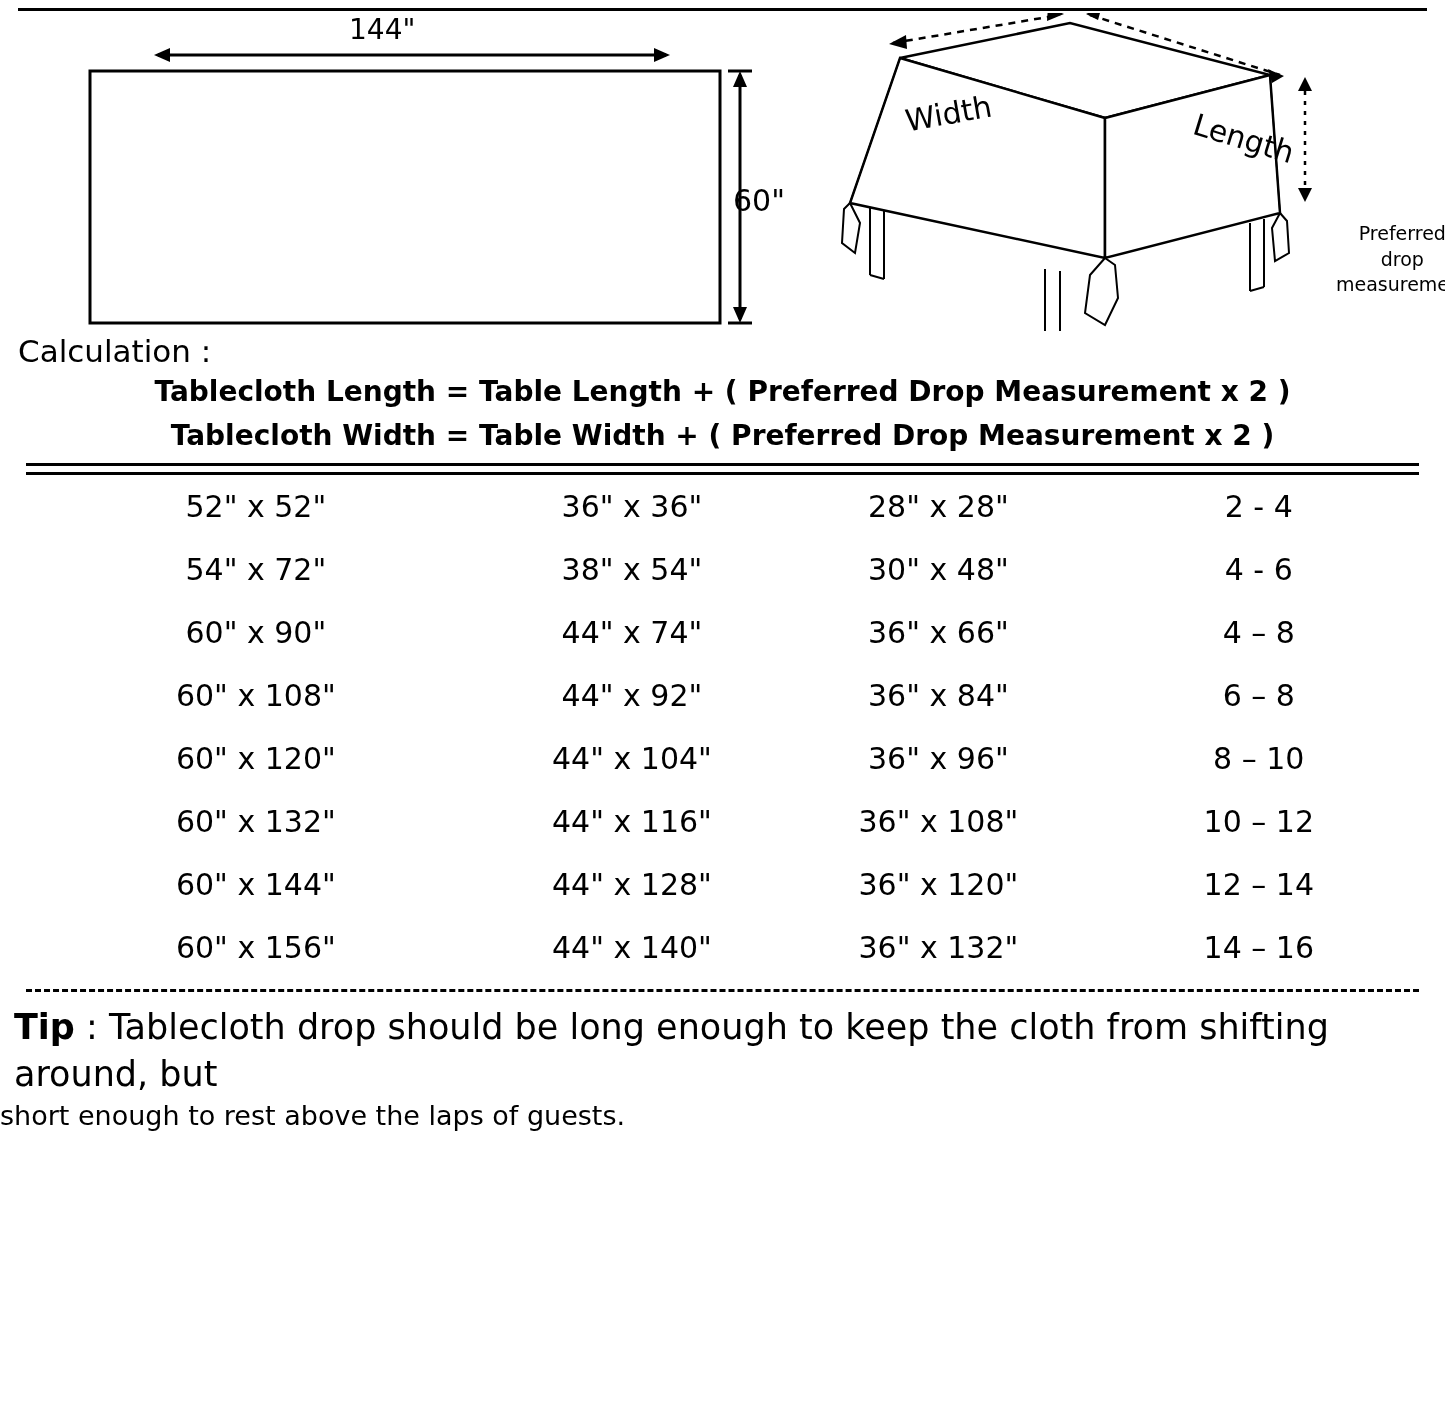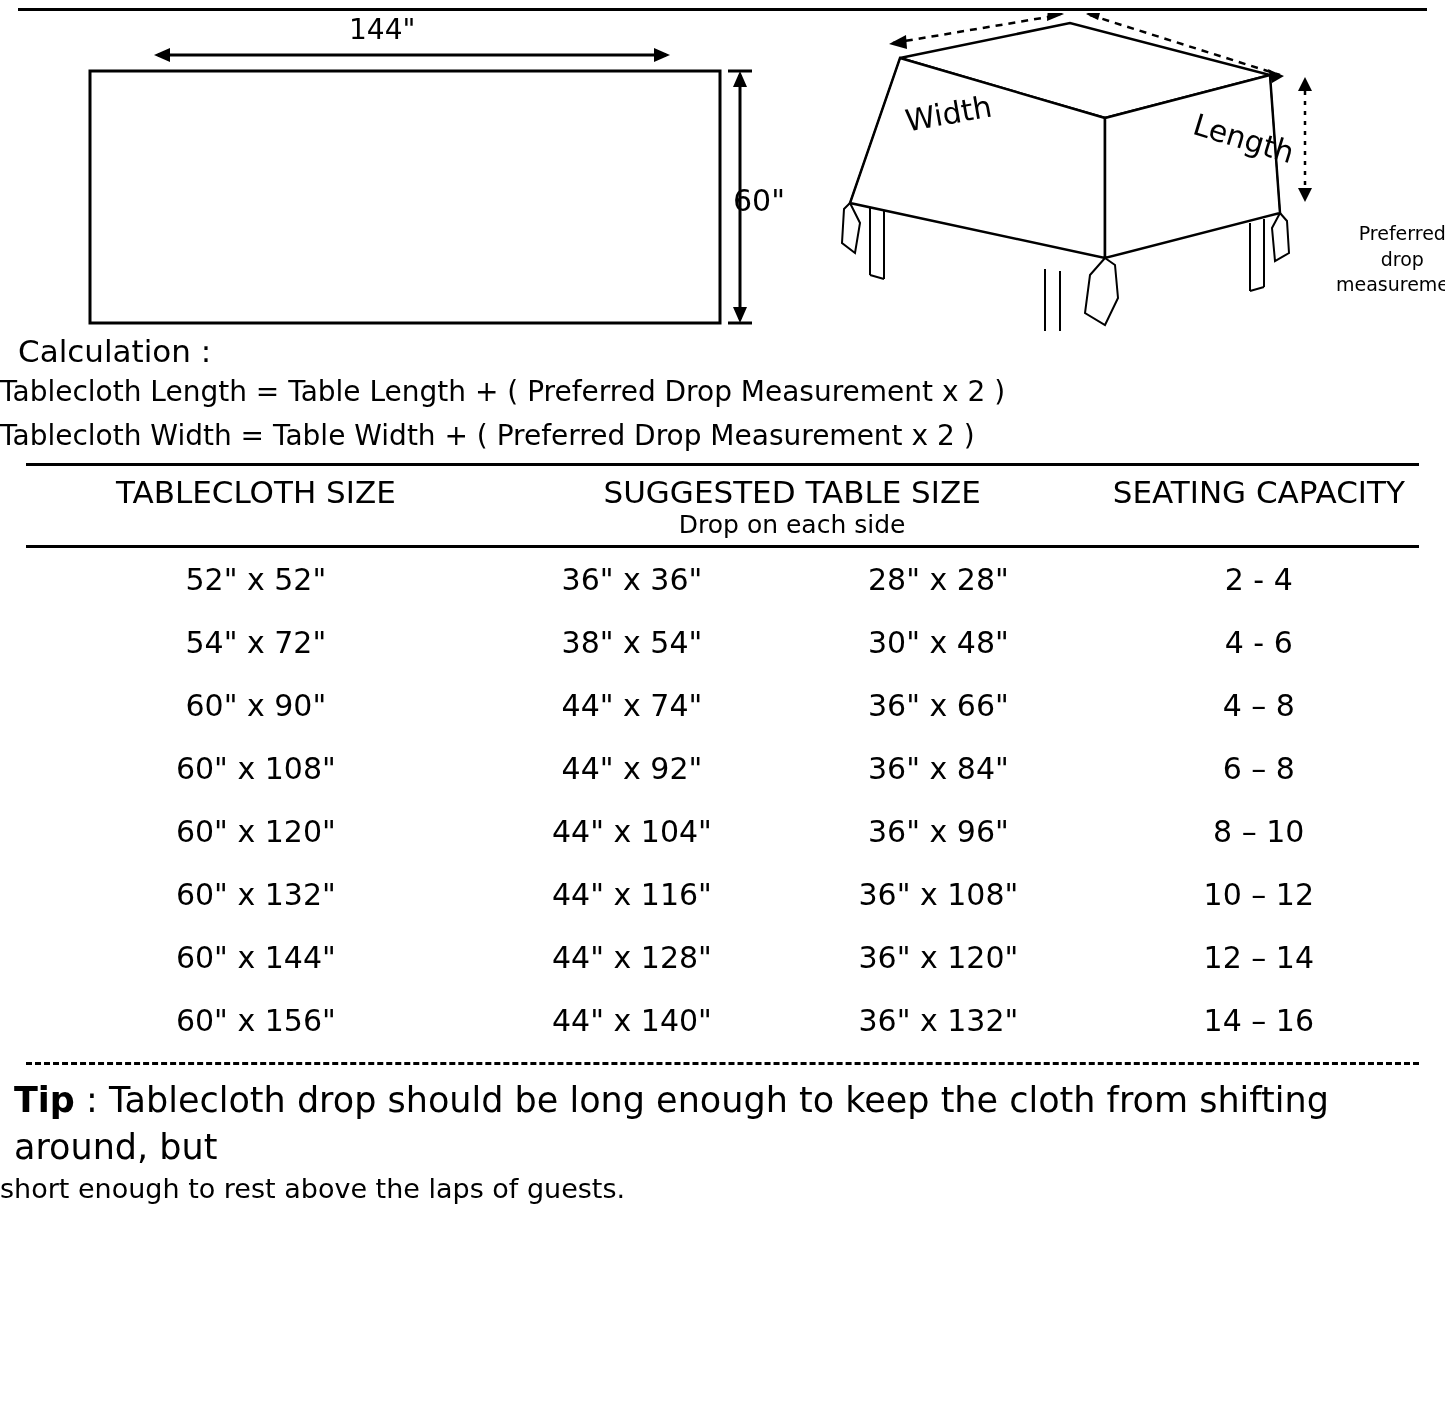--- a/index.html
+++ b/index.html
@@ -48,22 +48,24 @@
   .flat-svg { left: 28px; }
   .table-svg { left: 760px; }
 
   
   .calc-head {
     font-size: 31px;
     margin: 2px 0 0 18px;
     line-height: 1.2;
   }
   .calc-line {
+    text-align: center;
     font-size: 28px;
     line-height: 1.55;
+    font-weight: bold;
   }
 
   
   .rule {
     border-bottom: 3px solid #000;
     margin: 6px 26px 0 26px;
   }
   table.sizes {
     width: 1393px;
     margin: 0 26px;
@@ -194,30 +196,20 @@
 
   <div class="rule"></div>
   <table class="sizes">
     <colgroup>
       <col style="width:33%">
       <col style="width:21%">
       <col style="width:23%">
       <col style="width:23%">
     </colgroup>
     <thead>
-      <tr>
-        <th class="col-head">TABLECLOTH SIZE</th>
-        <th class="col-head" colspan="2">SUGGESTED TABLE SIZE</th>
-        <th class="col-head">SEATING CAPACITY</th>
-      </tr>
-      <tr>
-        <td></td>
-        <td colspan="2" class="drop-note">Drop on each side</td>
-        <td></td>
-      </tr>
     </thead>
   </table>
   <div class="rule"></div>
   <table class="sizes">
     <colgroup>
       <col style="width:33%">
       <col style="width:21%">
       <col style="width:23%">
       <col style="width:23%">
     </colgroup>

